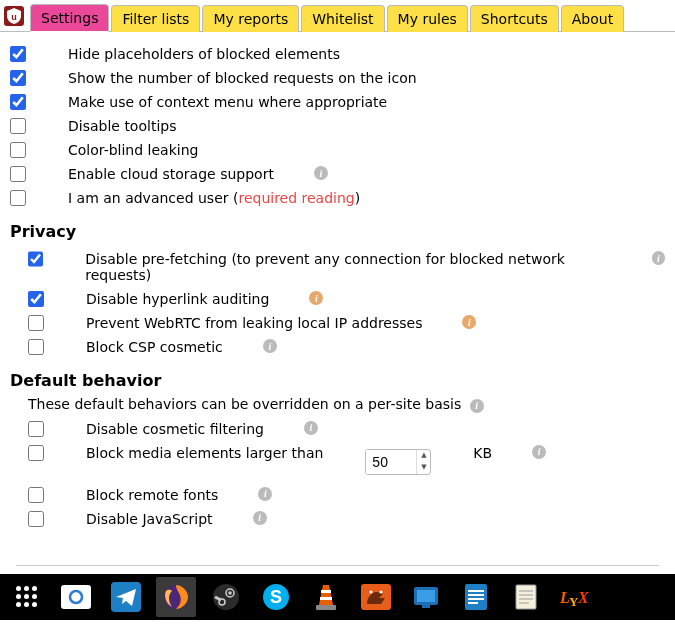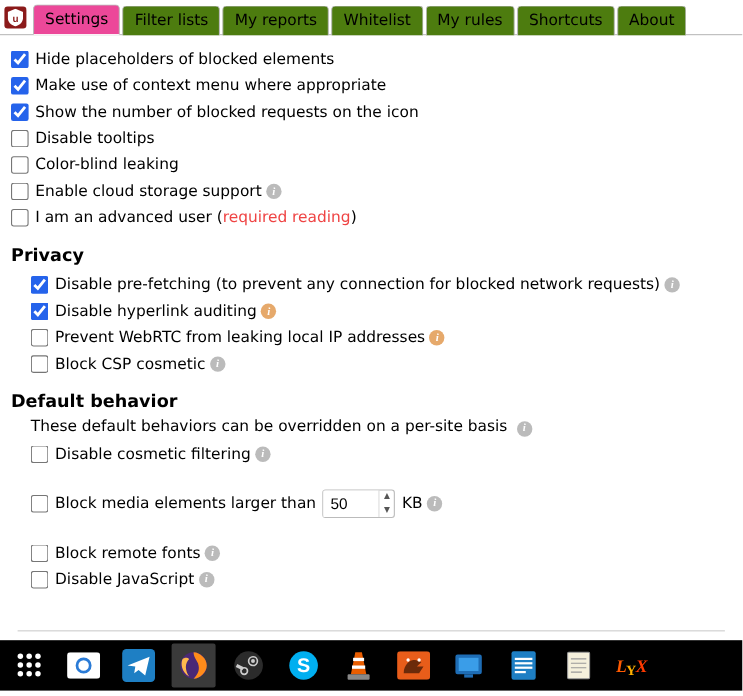--- a/index.html
+++ b/index.html
@@ -27,37 +27,37 @@
     position: relative;
     align-self: center;
   }
   .app-icon svg { position: absolute; top: 2px; left: 3px; }
   .tab {
     border: 1px solid #bbb;
     border-bottom: none;
     border-radius: 4px 4px 0 0;
     padding: 5px 10px;
     margin-right: 2px;
-    background: #4d7c0f;
+    background: #fde047;
     cursor: pointer;
     position: relative;
     top: 1px;
   }
   .tab.active {
     background: #ec4899;
     border-bottom: 1px solid #fff;
     font-weight: normal;
   }
   .content {
     padding: 10px 10px 4px 10px;
   }
   .row {
     display: flex;
-    align-items: center;
     padding: 4px 0;
+    gap: 36px;
   }
   .row.sub { padding-left: 18px; }
   .row.sub2 { padding-left: 18px; }
   input[type="checkbox"] {
     width: 16px;
     height: 16px;
     margin: 0 6px 0 0;
     accent-color: #2563eb;
   }
   .section-title {
@@ -79,21 +79,21 @@
     margin-left: 4px;
     font-weight: bold;
     font-style: italic;
     font-family: Georgia, serif;
   }
   .info-icon.warn { background: #e6a96b; }
   .numwrap {
     display: inline-flex;
     border: 1px solid #bbb;
     border-radius: 3px;
-    margin: 16px 6px;
+    margin: 4px 6px;
     align-items: stretch;
     height: 26px;
     background: #fff;
   }
   .numwrap input {
     border: none;
     width: 50px;
     padding: 2px 6px;
     font-size: 14px;
     outline: none;
@@ -165,25 +165,25 @@
 </div>
 
 <div class="content">
 
   <div class="row">
     <input type="checkbox" checked="" style="">
     <span>Hide placeholders of blocked elements</span>
   </div>
   <div class="row">
     <input type="checkbox" checked="" style="">
+    <span>Show the number of blocked requests on the icon</span>
+  </div>
+  <div class="row">
+    <input type="checkbox" checked="" style="">
     <span>Make use of context menu where appropriate</span>
-  </div>
-  <div class="row">
-    <input type="checkbox" checked="" style="">
-    <span>Show the number of blocked requests on the icon</span>
   </div>
   <div class="row">
     <input type="checkbox" style="">
     <span>Disable tooltips</span>
   </div>
   <div class="row">
     <input type="checkbox" style="">
     <span>Color-blind leaking</span>
   </div>
   <div class="row">

